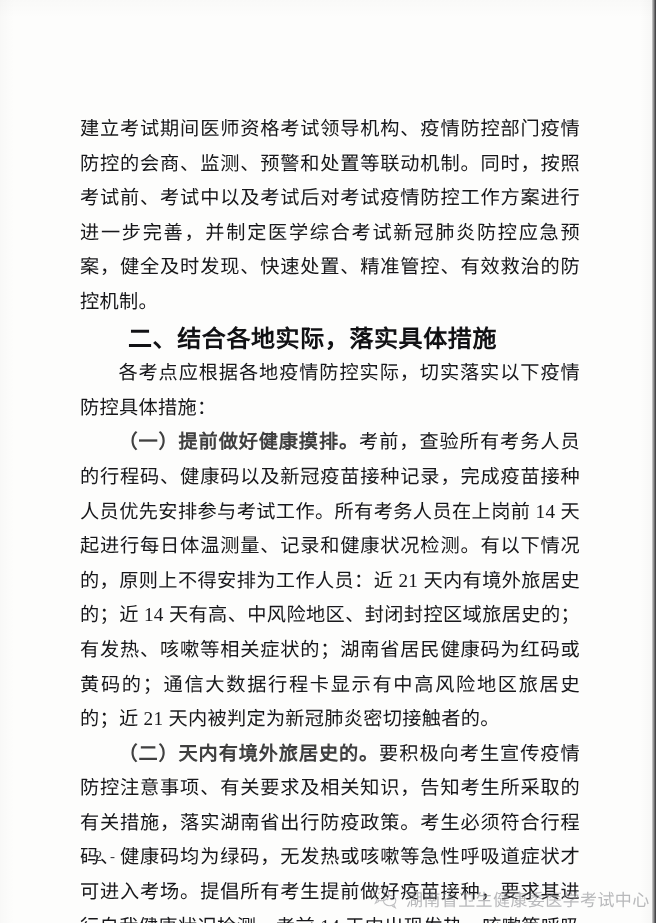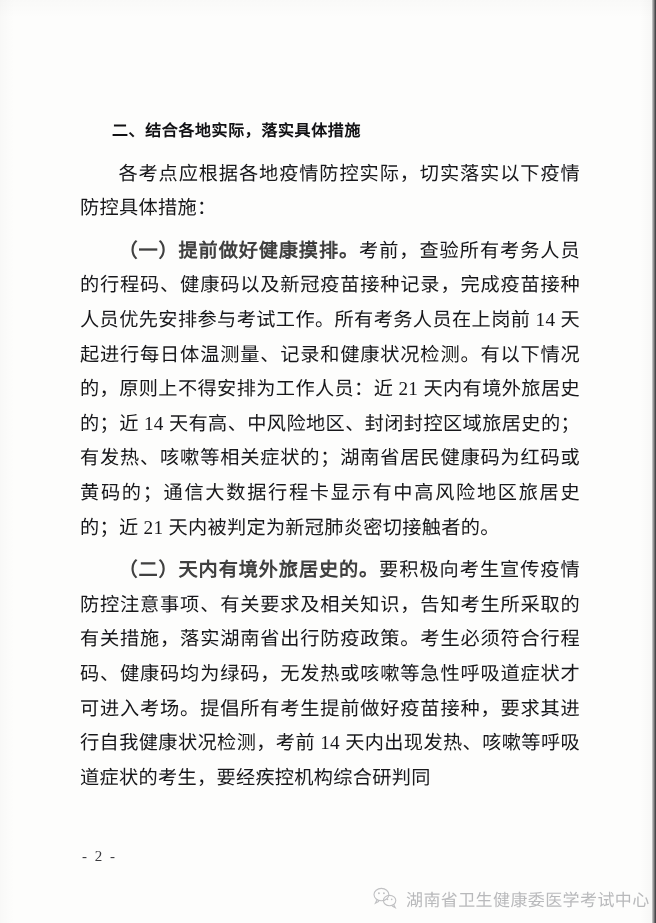--- a/index.html
+++ b/index.html
@@ -57,26 +57,26 @@
     font-size: 19.2px;
     line-height: 34.6px;
     color: #17171a;
     text-align: justify;
     text-align-last: left;
     letter-spacing: 0.3px;
     text-justify: inter-ideograph;
     font-family: "Liberation Serif", "DejaVu Serif", serif;
     font-weight: 400;
   }
-  .para.indent { text-indent: 2em; margin-top: 8px; }
+  .para.indent { text-indent: 2em; }
 
   
   .section-heading {
     margin: 0;
-    font-size: 16px;
+    font-size: 24px;
     line-height: 34.6px;
     color: #111114;
     font-family: "Liberation Sans", "DejaVu Sans", sans-serif;
     font-weight: 700;
     text-indent: 2em;
     letter-spacing: 0.6px;
   }
 
   
   .lead-bold {
@@ -118,20 +118,21 @@
   }
   #watermark .wm-logo { width: 26px; height: 24px; display: block; flex: 0 0 auto; }
 </style>
 </head>
 <body>
 
 <div id="scan-page">
 
   <div id="doc-body">
 
+    <p class="para">建立考试期间医师资格考试领导机构、疫情防控部门疫情防控的会商、监测、预警和处置等联动机制。同时，按照考试前、考试中以及考试后对考试疫情防控工作方案进行进一步完善，并制定医学综合考试新冠肺炎防控应急预案，健全及时发现、快速处置、精准管控、有效救治的防控机制。</p>
 
     <div class="gap-sm"></div>
 
     <p class="section-heading">二、结合各地实际，落实具体措施</p>
 
     <p class="para indent">各考点应根据各地疫情防控实际，切实落实以下疫情防控具体措施：</p>
 
     <p class="para indent"><span class="lead-bold">（一）提前做好健康摸排。</span><span>考前，查验所有考务人员的行程码、健康码以及新冠疫苗接种记录，完成疫苗接种人员优先安排参与考试工作。所有考务人员在上岗前 14 天起进行每日体温测量、记录和健康状况检测。有以下情况的，原则上不得安排为工作人员：近 21 天内有境外旅居史的；近 14 天有高、中风险地区、封闭封控区域旅居史的；有发热、咳嗽等相关症状的；湖南省居民健康码为红码或黄码的；通信大数据行程卡显示有中高风险地区旅居史的；近 21 天内被判定为新冠肺炎密切接触者的。</span></p>
 
     <p class="para indent"><span class="lead-bold">（二）天内有境外旅居史的。</span><span>要积极向考生宣传疫情防控注意事项、有关要求及相关知识，告知考生所采取的有关措施，落实湖南省出行防疫政策。考生必须符合行程码、健康码均为绿码，无发热或咳嗽等急性呼吸道症状才可进入考场。提倡所有考生提前做好疫苗接种，要求其进行自我健康状况检测，考前 14 天内出现发热、咳嗽等呼吸道症状的考生，要经疾控机构综合研判同</span></p>

